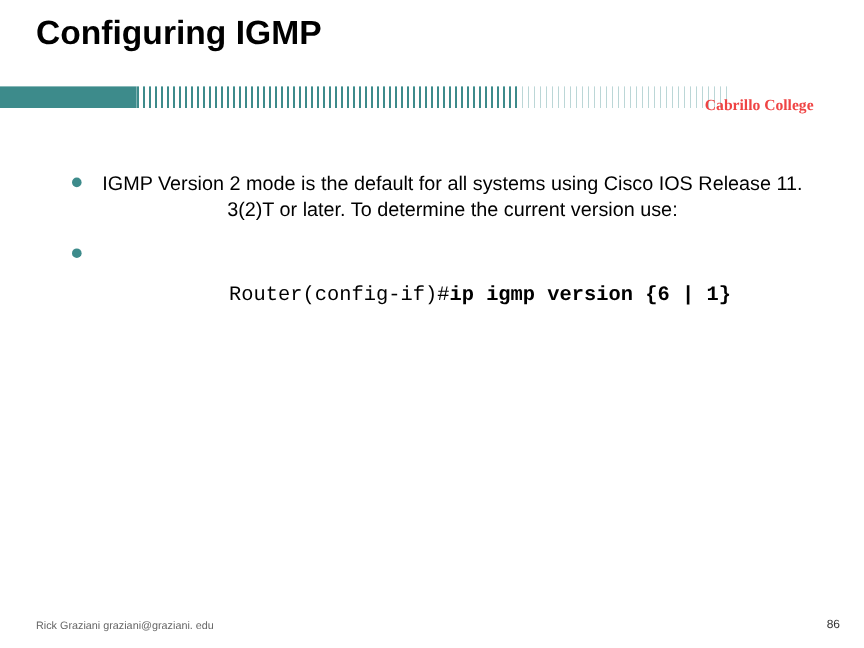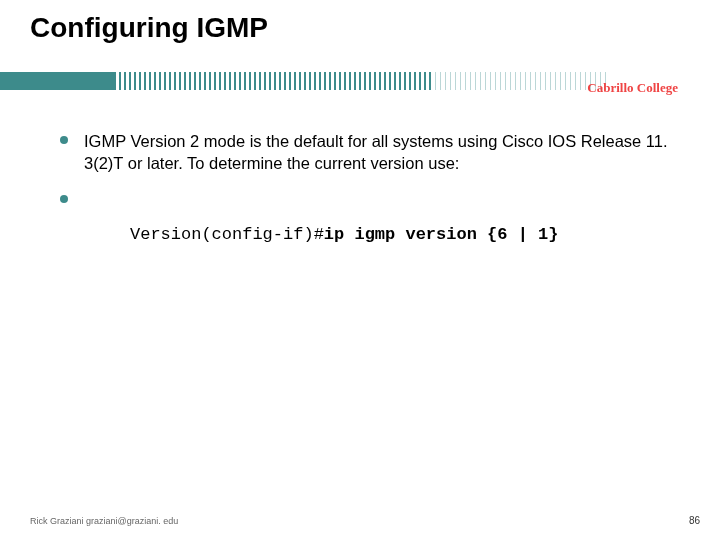--- a/index.html
+++ b/index.html
@@ -1,26 +1,26 @@
 <!DOCTYPE html>
 <html><head>
 <meta charset="utf-8">
 <style>
   * { margin: 0; padding: 0; box-sizing: border-box; }
   html, body { width: 720px; height: 540px; background: #fff; font-family: Arial, Helvetica, sans-serif; color: #000; }
-  .slide { position: relative; width: 720px; height: 540px; }
+  .slide { position: relative; width: 720px; height: 540px; text-align: center; }
   .title { position: absolute; top: 12px; left: 30px; font-size: 28px; font-weight: bold; }
   .bar-wrap { position: absolute; top: 66px; left: 0; width: 720px; height: 34px; }
   .bar-solid { position: absolute; top: 6px; left: 0; width: 114px; height: 18px; background: #3d8b8b; }
   .bar-stripes { position: absolute; top: 6px; left: 114px; height: 18px; width: 320px;
     background: repeating-linear-gradient(90deg, #3d8b8b 0 2px, #fff 2px 5px); }
   .bar-fade { position: absolute; top: 6px; left: 430px; height: 18px; width: 180px;
     background: repeating-linear-gradient(90deg, rgba(61,139,139,0.35) 0 1px, #fff 1px 5px); }
   .brand { position: absolute; top: 80px; right: 42px; font-size: 13px; font-weight: bold; color: #ef4444; font-family: "Times New Roman", serif; }
-  .content { position: absolute; top: 130px; left: 60px; width: 610px; }
+  .content { position: absolute; top: 142px; left: 60px; width: 610px; }
   .bullet { display: flex; margin-bottom: 14px; }
   .dot { width: 8px; height: 8px; border-radius: 50%; background: #3d8b8b; margin-top: 6px; margin-right: 16px; flex-shrink: 0; }
   .btext { font-size: 16.5px; line-height: 1.35; }
   .cmd { font-family: "Courier New", monospace; font-size: 17px; margin: 22px 0 34px 70px; }
   .cmd .bold { font-weight: bold; }
   .cmd .ital { font-style: italic; }
   .footer-left { position: absolute; bottom: 14px; left: 30px; font-size: 9px; color: #666; }
   .footer-right { position: absolute; bottom: 14px; right: 20px; font-size: 10px; color: #333; }
 </style>
 </head>
@@ -39,19 +39,19 @@
   <div class="content">
     <div class="bullet">
       <div class="dot"></div>
       <div class="btext">IGMP Version 2 mode is the default for all systems using Cisco IOS Release 11. 3(2)T or later. To determine the current version use:</div>
     </div>
 
     <div class="bullet">
       <div class="dot"></div>
     </div>
     <div class="cmd">
-      <span>Version(config-if)#</span><span class="bold">ip igmp version {6 | 1}</span>
+      <span>Router(config-if)#</span><span class="bold">ip igmp version {6 | 1}</span>
     </div>
   </div>
 
   <div class="footer-left">Rick Graziani  graziani@graziani. edu</div>
   <div class="footer-right">86</div>
 </div>
 
 </body></html>

